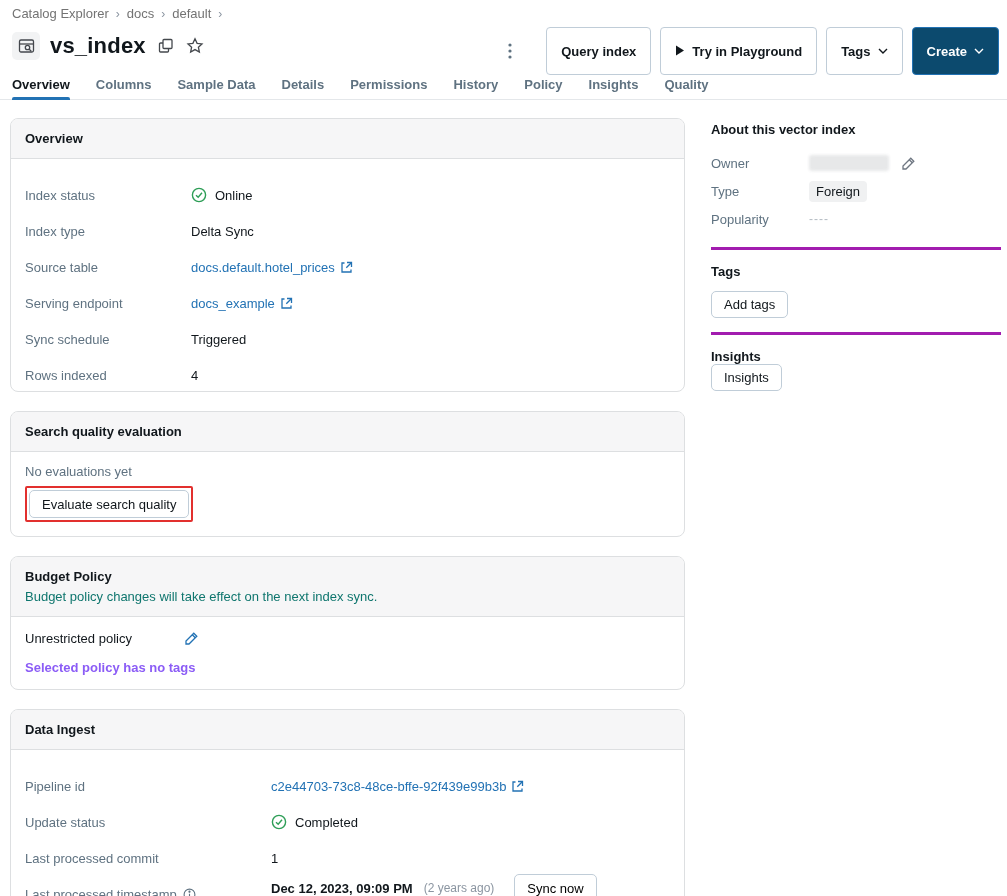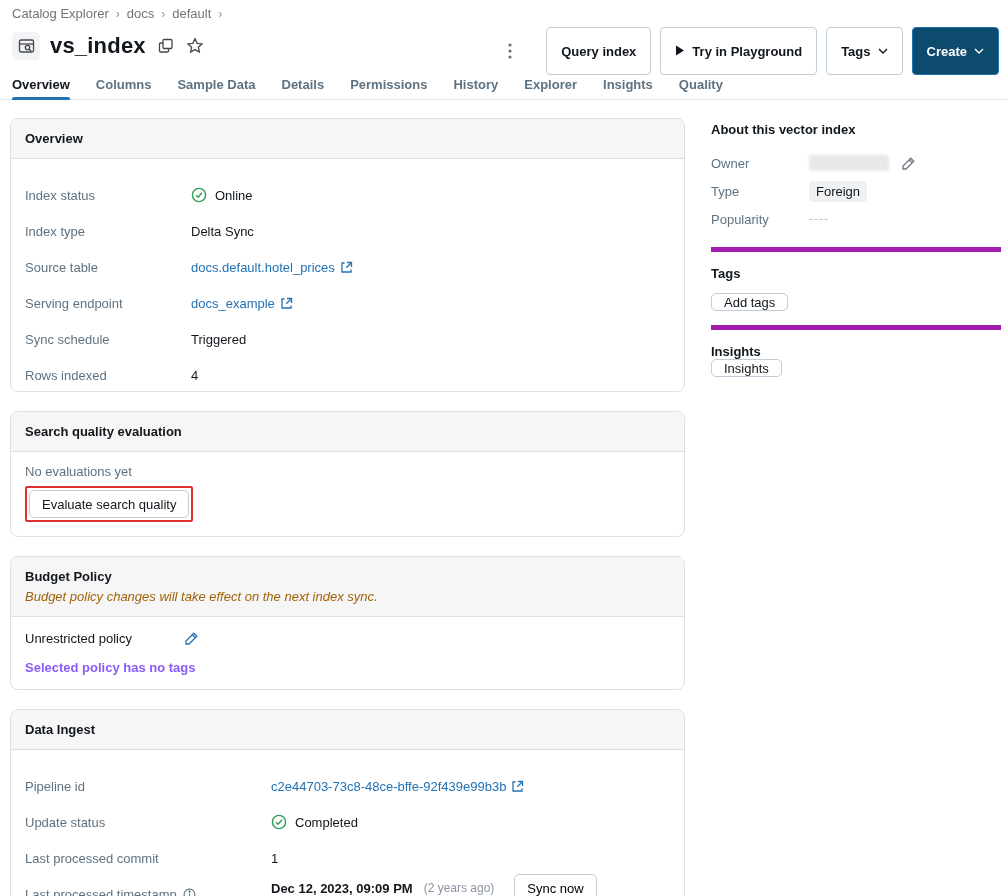--- a/index.html
+++ b/index.html
@@ -34,21 +34,21 @@
 
   
   .content { display: flex; padding: 18px 0 0 10px; }
   .main-col { width: 675px; flex: none; }
   .side-col { width: 290px; flex: none; margin-left: 26px; padding-top: 4px; }
 
   
   .panel { border: 1px solid #DDDFE1; border-radius: 8px; margin-bottom: 19px; background: #fff; overflow: hidden; }
   .panel-header { background: #F6F6F7; border-bottom: 1px solid #DDDFE1; padding: 12px 14px; }
   .panel-title { font-weight: bold; font-size: 13px; color: #11171C; }
-  .panel-subtitle { color: #a16207; font-size: 13px; margin-top: 5px; font-style: italic; }
+  .panel-subtitle { color: #0f766e; font-size: 13px; margin-top: 5px; }
   .panel-body { padding: 8px 0; }
   .kv-row { display: flex; align-items: flex-end; min-height: 36px; padding: 0 14px; }
   .kv-label { color: #5F7281; flex: none; }
   .ov .kv-label { width: 166px; }
   .di .kv-label { width: 246px; }
   .kv-value { color: #11171C; display: flex; align-items: center; gap: 6px; }
   .link { color: #2272B4; text-decoration: none; cursor: pointer; display: inline-flex; align-items: center; gap: 5px; }
   .status { display: inline-flex; align-items: center; gap: 8px; }
   .info-icon { margin-left: 6px; display: inline-flex; color: #5F7281; }
   .ts-main { font-weight: 600; }
@@ -62,29 +62,29 @@
   .sq-btn { height: 28px; padding: 0 12px; border: 1px solid #C0CDD8; border-radius: 5px; background: #fff; font-size: 13px; font-family: inherit; color: #11171C; cursor: pointer; }
 
   
   .bp-body { padding: 14px; }
   .bp-policy-row { display: flex; align-items: center; gap: 52px; margin-bottom: 14px; }
   .bp-note { color: #8b5cf6; font-weight: bold; }
   .pencil-blue { color: #2272B4; cursor: pointer; display: inline-flex; }
   .pencil-gray { color: #6E7681; cursor: pointer; display: inline-flex; }
 
   
-  .side-section { padding-bottom: 14px; margin-bottom: 14px; border-bottom: 5px solid #a21caf; }
+  .side-section { padding-bottom: 14px; margin-bottom: 14px; border-bottom: 3px solid #a21caf; }
   .side-section:last-child { border-bottom: none; }
   .side-title { font-weight: bold; font-size: 13px; margin-bottom: 12px; }
   .side-row { display: flex; align-items: center; min-height: 28px; }
   .side-label { color: #5F7281; width: 98px; flex: none; }
   .badge { background: #F0F1F2; border-radius: 4px; padding: 3px 7px; font-size: 13px; color: #11171C; }
   .redacted { width: 80px; height: 16px; background: #E7E8E9; border-radius: 3px; filter: blur(1.5px); margin-right: 12px; }
   .pop-dashes { color: #B4BCC3; letter-spacing: 1px; font-size: 12px; }
-  .side-btn { height: 18px; padding: 0 12px; border: 1px solid #C0CDD8; border-radius: 5px; background: #fff; font-size: 13px; font-family: inherit; color: #11171C; cursor: pointer; }
+  .side-btn { height: 27px; padding: 0 12px; border: 1px solid #C0CDD8; border-radius: 5px; background: #fff; font-size: 13px; font-family: inherit; color: #11171C; cursor: pointer; }
   .insight-line { color: #5F7281; margin-bottom: 22px; }
   .insights-list { margin-top: 14px; }
 </style>
 </head>
 <body>
 
 <div class="page">
 
   <div class="breadcrumb">
     <a>Catalog Explorer</a>
@@ -153,21 +153,21 @@
     </button>
   </div>
 
   <div class="tabs">
     <span class="tab active">Overview</span>
     <span class="tab">Columns</span>
     <span class="tab">Sample Data</span>
     <span class="tab">Details</span>
     <span class="tab">Permissions</span>
     <span class="tab">History</span>
-    <span class="tab">Explorer</span>
+    <span class="tab">Policy</span>
     <span class="tab">Insights</span>
     <span class="tab">Quality</span>
   </div>
 
   <div class="content">
 
     <div class="main-col">
 
       <div class="panel ov">
         <div class="panel-header">

